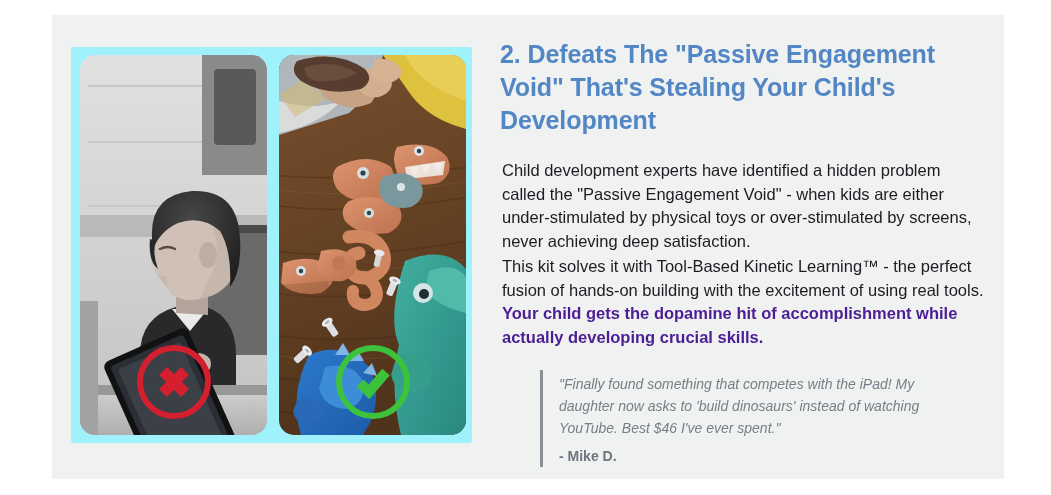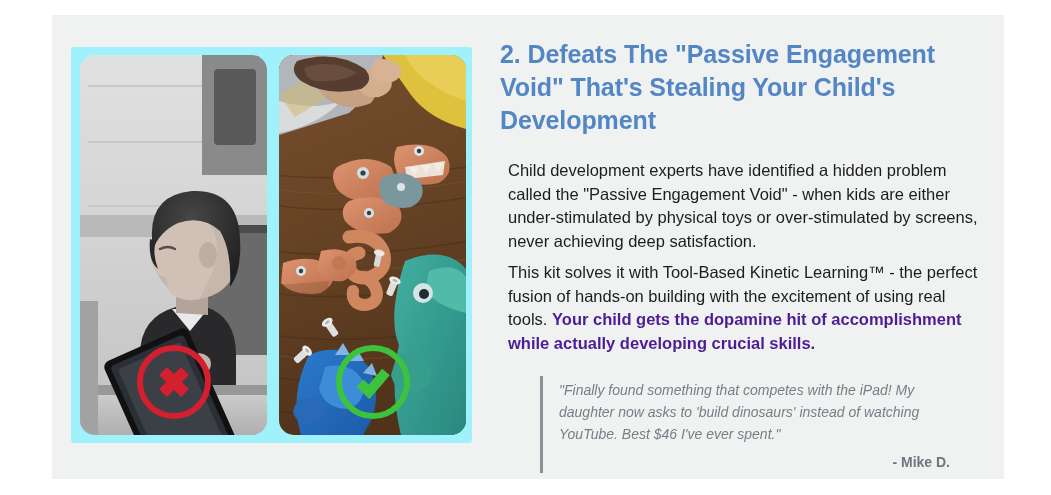--- a/index.html
+++ b/index.html
@@ -101,21 +101,21 @@
   .headline {
     margin: 0 0 22px 0;
     font-size: 25px;
     line-height: 33px;
     font-weight: bold;
     color: #5286c5;
     letter-spacing: -0.1px;
   }
 
   .para {
-    margin: 8px;
+    margin: 2px;
     font-size: 16.5px;
     line-height: 23.5px;
     color: #1c1d22;
   }
   .para + .para { margin-top: 0px; }
 
   .para b {
     font-weight: bold;
     color: #4c1d95;
   }
@@ -134,21 +134,20 @@
     color: #767f86;
   }
 
   .quote-author {
     margin: 8px 0 0 0;
     font-size: 14px;
     line-height: 18px;
     font-weight: bold;
     color: #6e777e;
     font-style: normal;
-    text-align: right;
   }
 </style>
 </head>
 <body>
 
 <div class="page">
   <div class="section-card">
 
     <div class="media-col">
       <div class="compare-frame">

